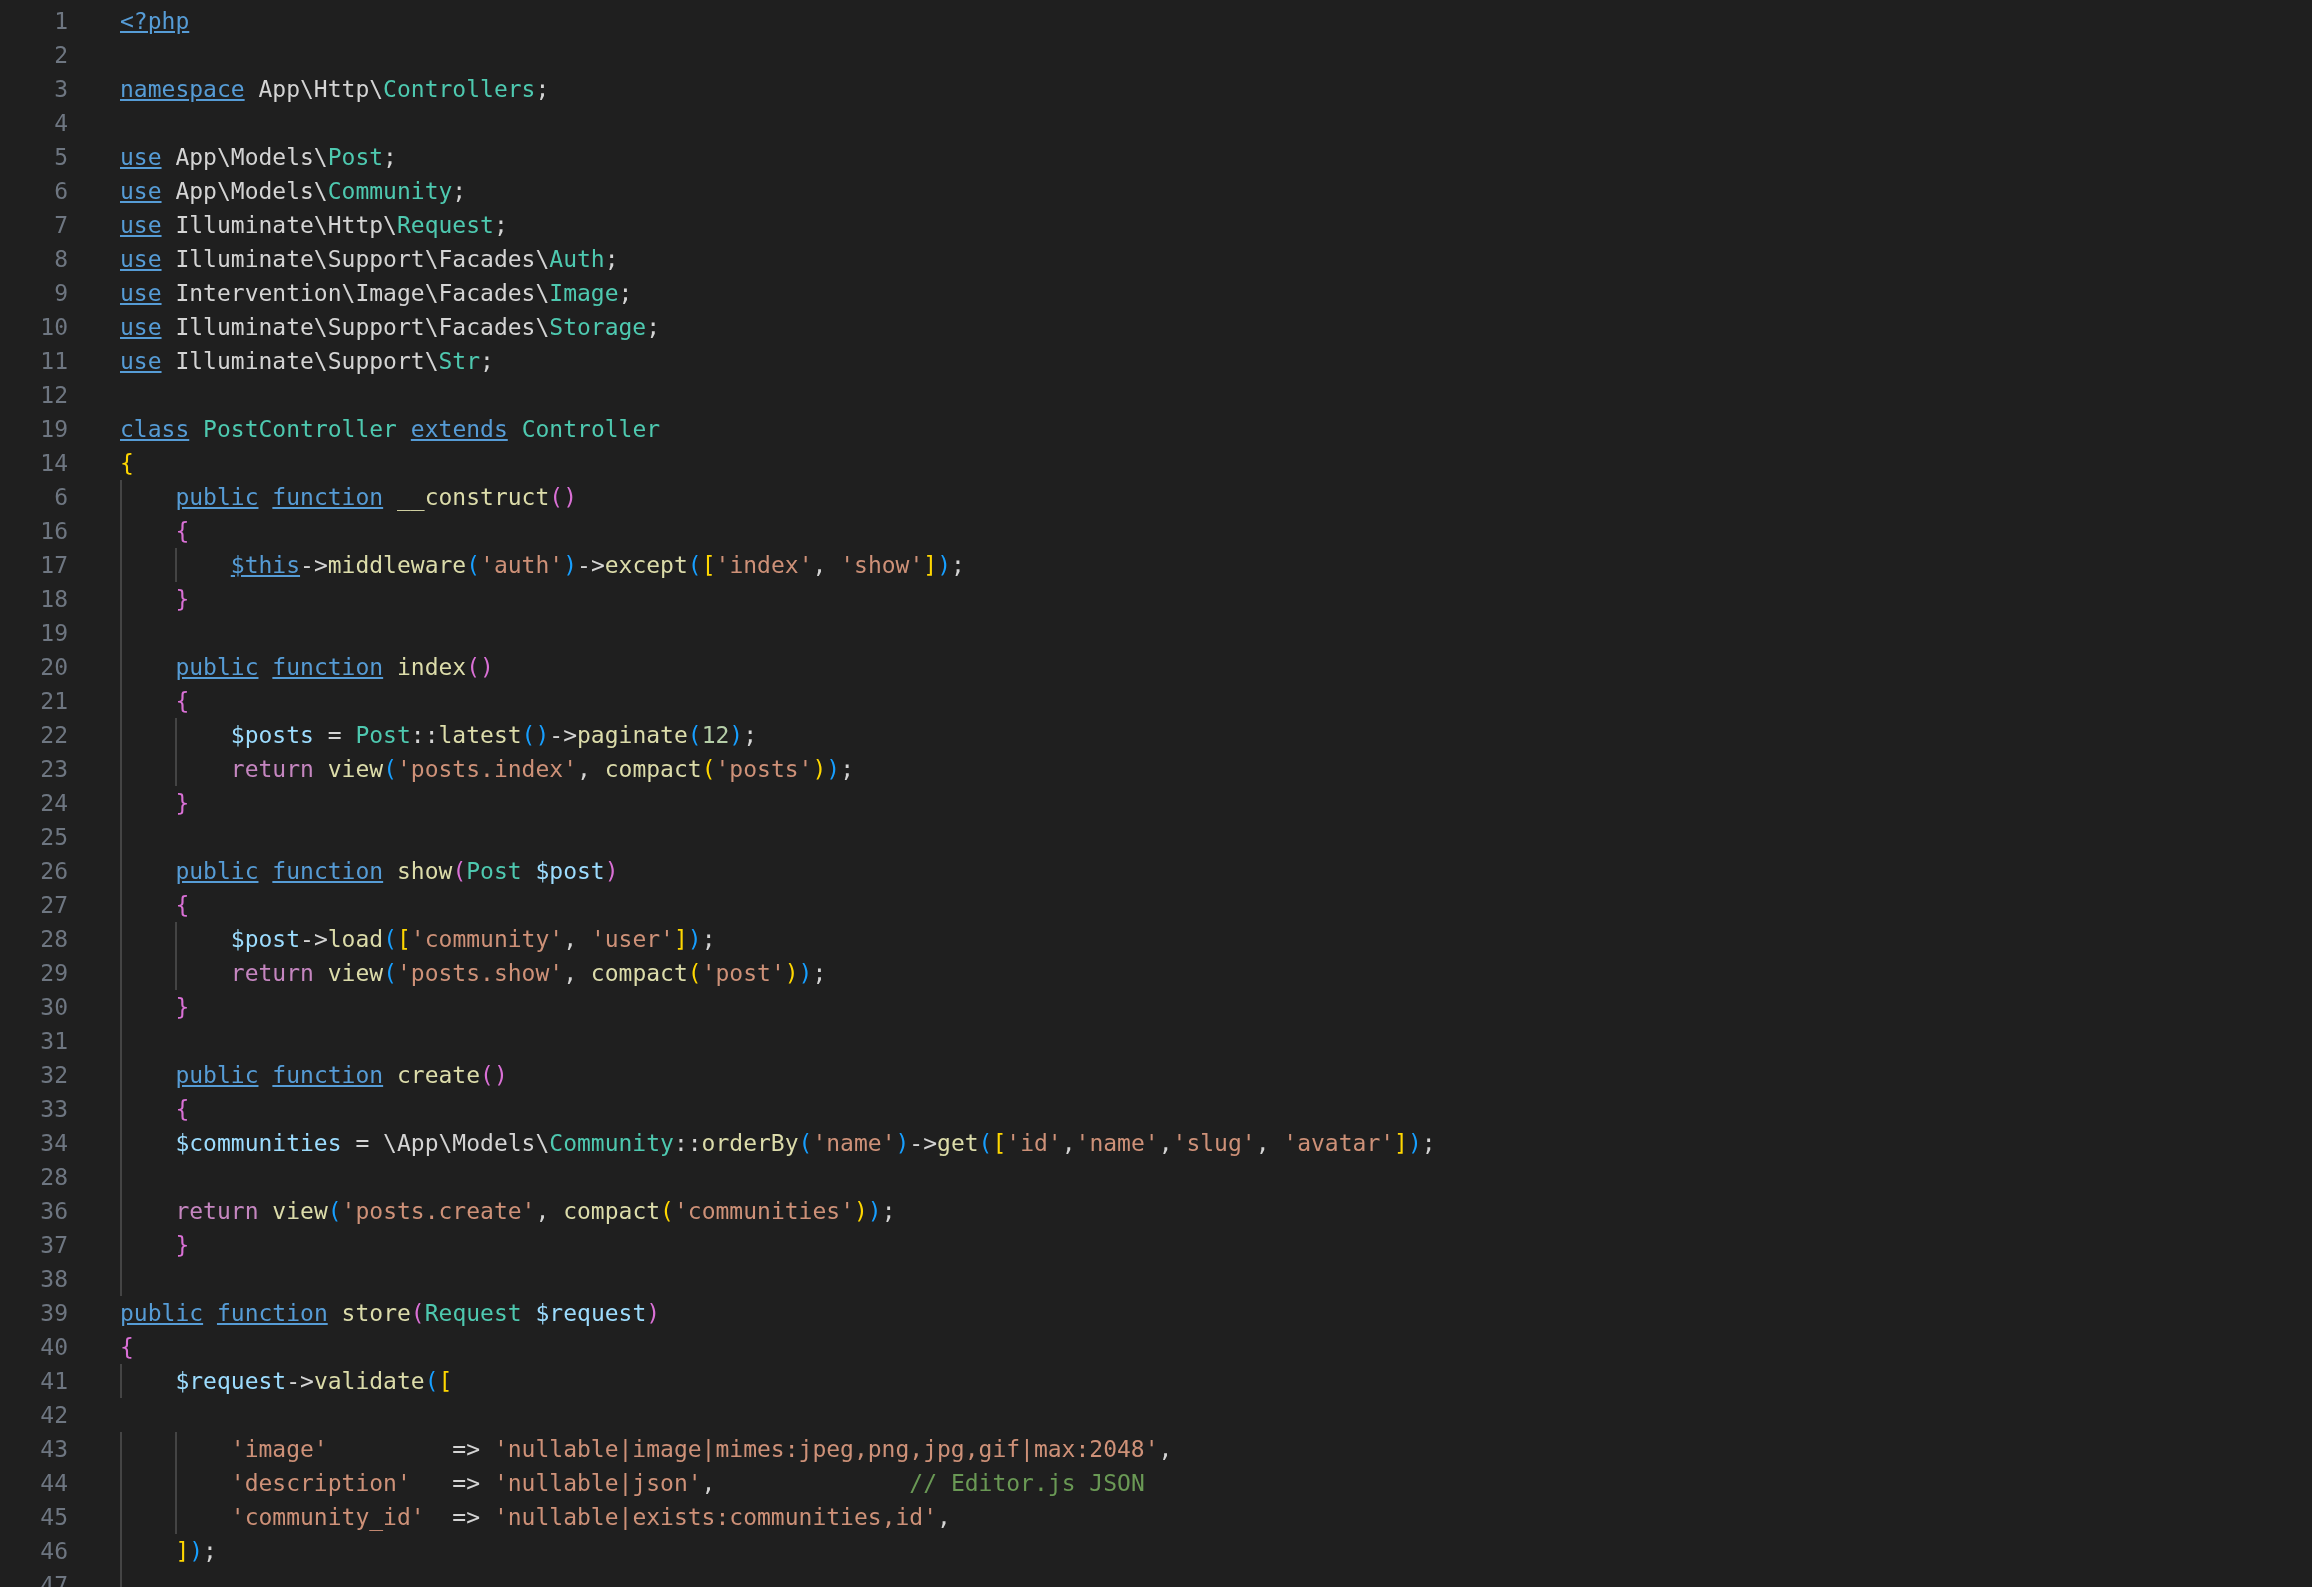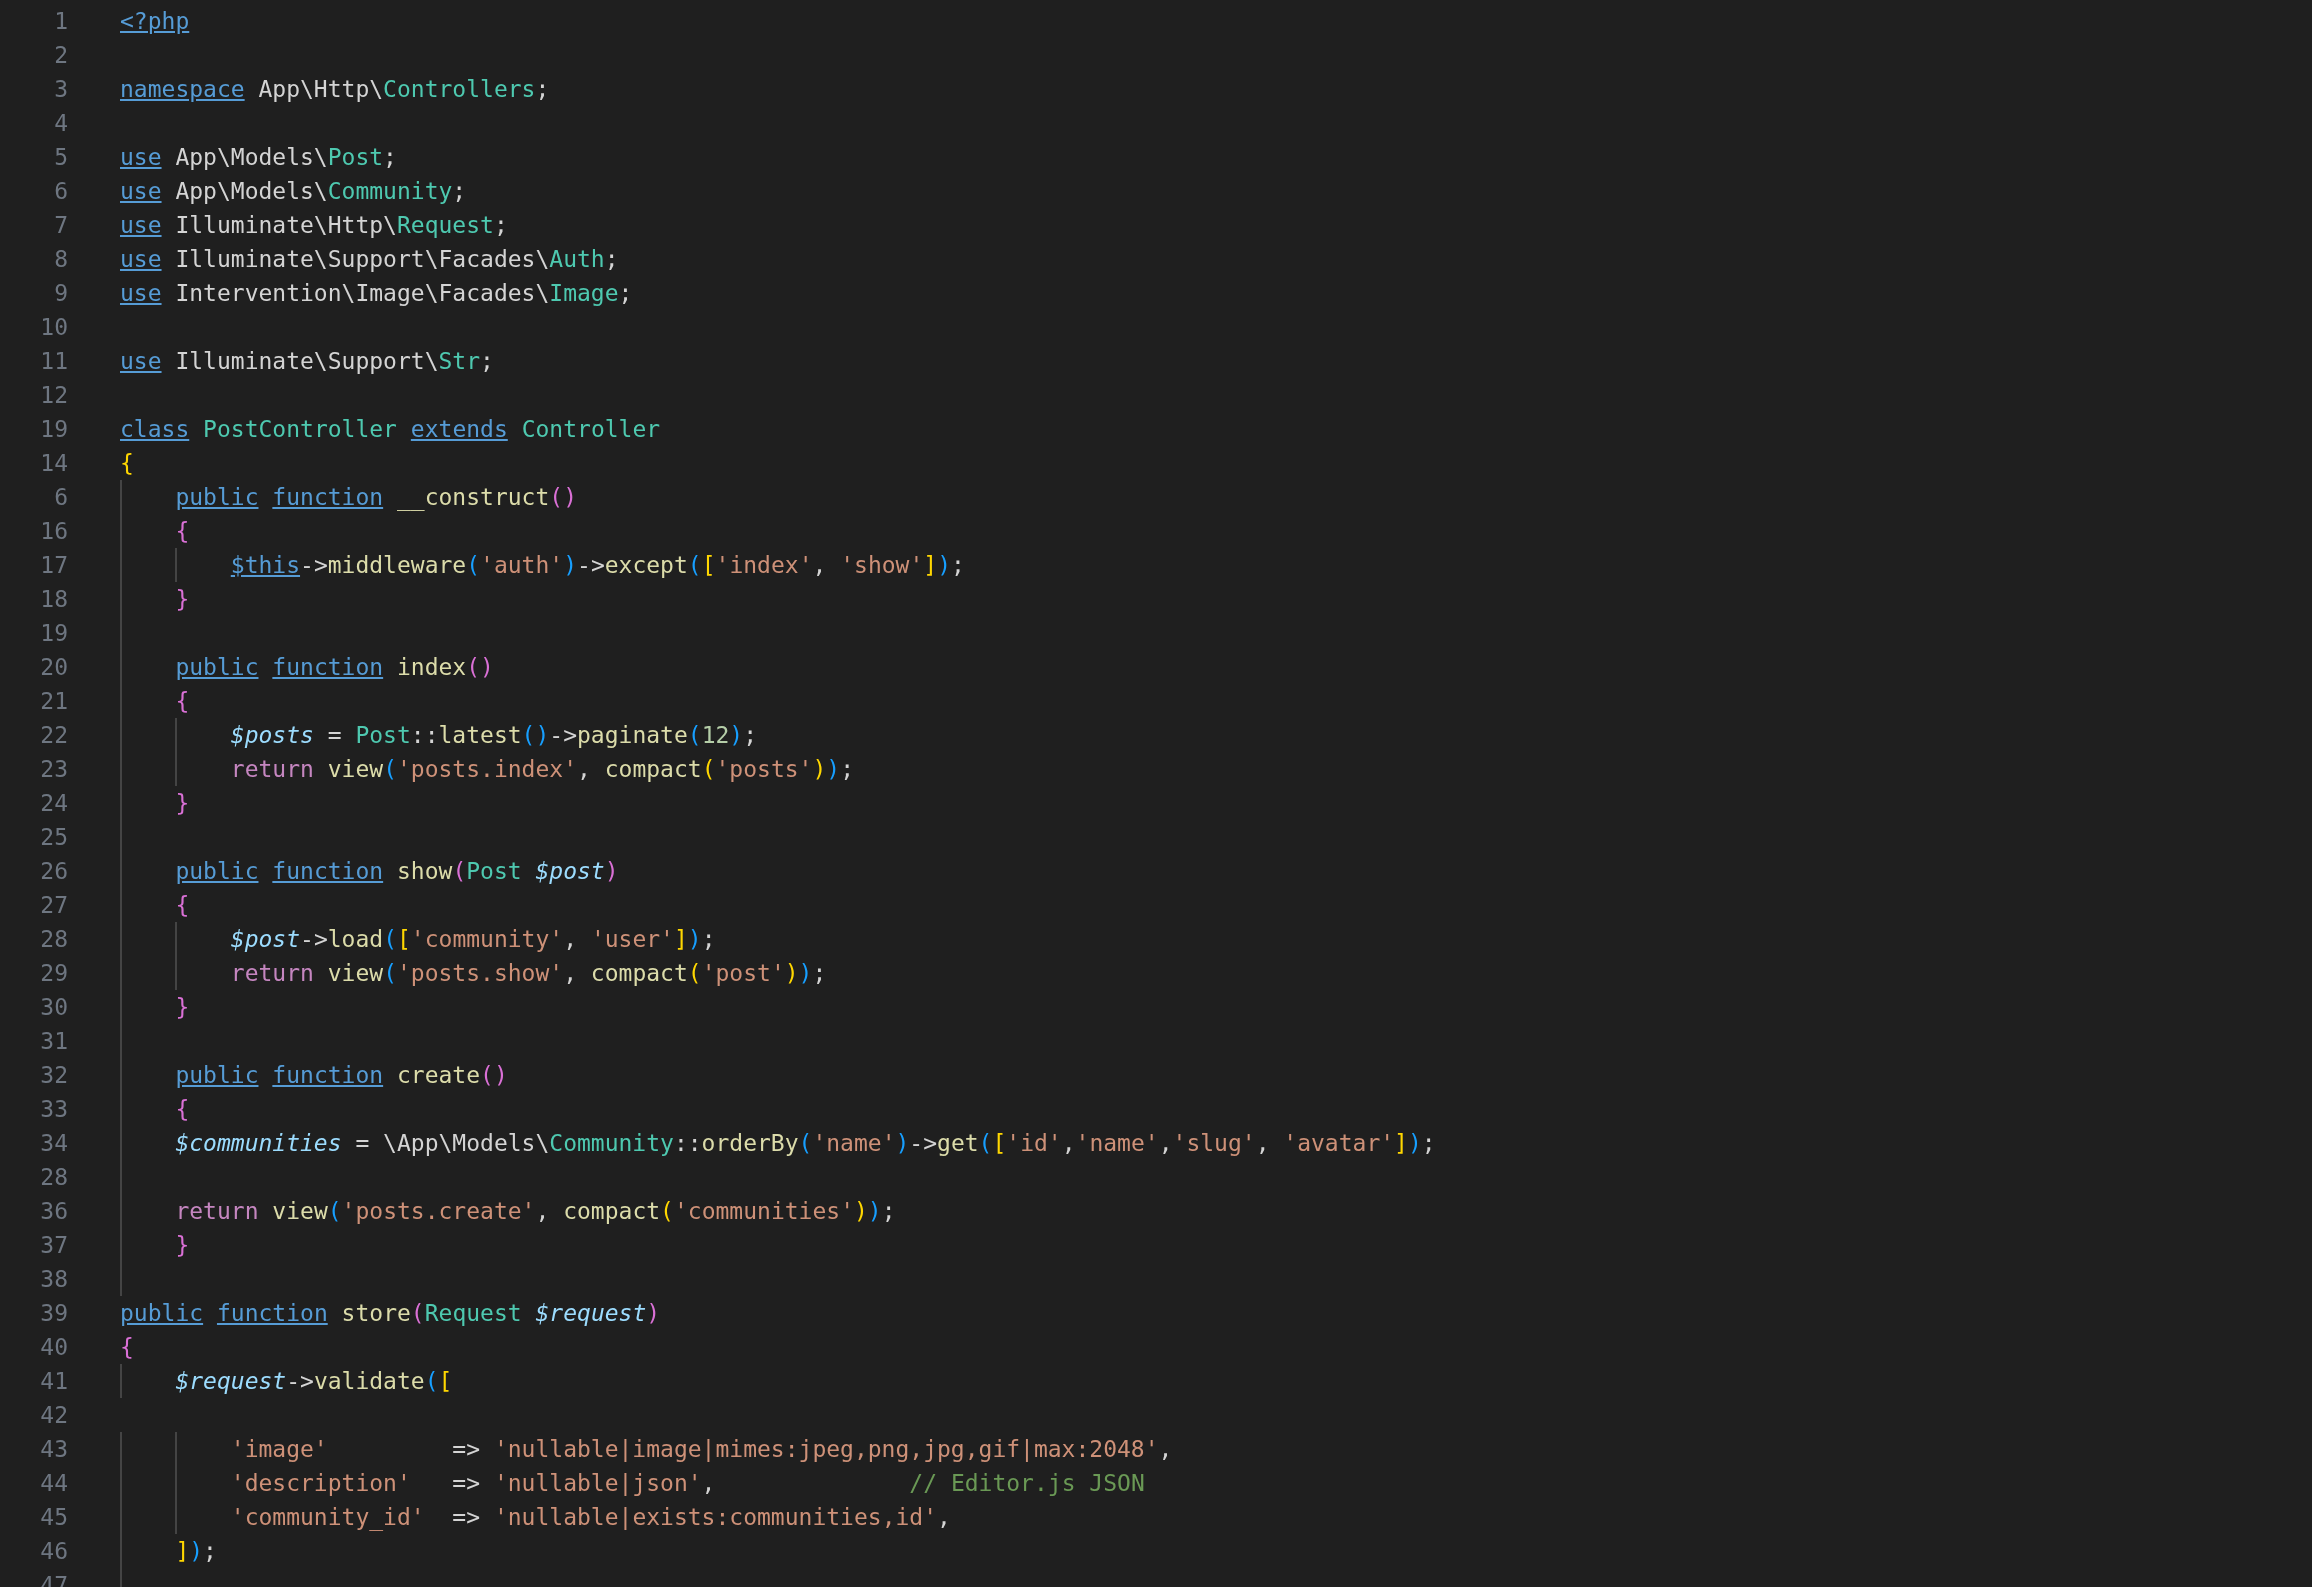--- a/index.html
+++ b/index.html
@@ -46,21 +46,21 @@
     top: 0;
     bottom: 0;
     width: 1.9px;
     background: var(--c-guide, #444444);
   }
   .tok-fg   { color: var(--c-fg); }
   .tok-kw   { color: var(--c-kw); text-decoration: underline; }
   .tok-ctrl { color: var(--c-ctrl); text-align: right; }
   .tok-type { color: var(--c-type); margin-top: 40px; }
   .tok-fn   { color: var(--c-fn); }
-  .tok-var  { color: var(--c-var); font-style: italic; }
+  .tok-var  { color: var(--c-var); }
   .tok-str  { color: var(--c-str); }
   .tok-num  { color: var(--c-num); }
   .tok-cmt  { color: var(--c-cmt); }
   .tok-b1   { color: var(--c-b1); }
   .tok-b2   { color: var(--c-b2); }
   .tok-b3   { color: var(--c-b3); }
 </style>
 </head>
 <body>
 
@@ -68,21 +68,21 @@
   <div>
       <div class="line"><span class="gutter">1</span><span class="code"><span class="tok-kw">&lt;?php</span></span></div>
       <div class="line"><span class="gutter">2</span><span class="code"></span></div>
       <div class="line"><span class="gutter">3</span><span class="code"><span class="tok-kw">namespace</span><span class="tok-fg"> App\Http\</span><span class="tok-type">Controllers</span><span class="tok-fg">;</span></span></div>
       <div class="line"><span class="gutter">4</span><span class="code"></span></div>
       <div class="line"><span class="gutter">5</span><span class="code"><span class="tok-kw">use</span><span class="tok-fg"> App\Models\</span><span class="tok-type">Post</span><span class="tok-fg">;</span></span></div>
       <div class="line"><span class="gutter">6</span><span class="code"><span class="tok-kw">use</span><span class="tok-fg"> App\Models\</span><span class="tok-type">Community</span><span class="tok-fg">;</span></span></div>
       <div class="line"><span class="gutter">7</span><span class="code"><span class="tok-kw">use</span><span class="tok-fg"> Illuminate\Http\</span><span class="tok-type">Request</span><span class="tok-fg">;</span></span></div>
       <div class="line"><span class="gutter">8</span><span class="code"><span class="tok-kw">use</span><span class="tok-fg"> Illuminate\Support\Facades\</span><span class="tok-type">Auth</span><span class="tok-fg">;</span></span></div>
       <div class="line"><span class="gutter">9</span><span class="code"><span class="tok-kw">use</span><span class="tok-fg"> Intervention\Image\Facades\</span><span class="tok-type">Image</span><span class="tok-fg">;</span></span></div>
-      <div class="line"><span class="gutter">10</span></div>
+      <div class="line"><span class="gutter">10</span><span class="code"><span class="tok-kw">use</span><span class="tok-fg"> Illuminate\Support\Facades\</span><span class="tok-type">Storage</span><span class="tok-fg">;</span></span></div>
       <div class="line"><span class="gutter">11</span><span class="code"><span class="tok-kw">use</span><span class="tok-fg"> Illuminate\Support\</span><span class="tok-type">Str</span><span class="tok-fg">;</span></span></div>
       <div class="line"><span class="gutter">12</span><span class="code"></span></div>
       <div class="line"><span class="gutter">19</span><span class="code"><span class="tok-kw">class</span><span class="tok-fg"> </span><span class="tok-type">PostController</span><span class="tok-fg"> </span><span class="tok-kw">extends</span><span class="tok-fg"> </span><span class="tok-type">Controller</span></span></div>
       <div class="line"><span class="gutter">14</span><span class="code"><span class="tok-b1">{</span></span></div>
       <div class="line"><span class="gutter">6</span><span class="code"><span class="guide" style="left: 0ch;"></span><span class="tok-fg">    </span><span class="tok-kw">public</span><span class="tok-fg"> </span><span class="tok-kw">function</span><span class="tok-fg"> </span><span class="tok-fn">__construct</span><span class="tok-b2">()</span></span></div>
       <div class="line"><span class="gutter">16</span><span class="code"><span class="guide" style="left: 0ch;"></span><span class="tok-fg">    </span><span class="tok-b2">{</span></span></div>
       <div class="line"><span class="gutter">17</span><span class="code"><span class="guide" style="left: 0ch;"></span><span class="guide" style="left: 4ch;"></span><span class="tok-fg">        </span><span class="tok-kw">$this</span><span class="tok-fg">-&gt;</span><span class="tok-fn">middleware</span><span class="tok-b3">(</span><span class="tok-str">'auth'</span><span class="tok-b3">)</span><span class="tok-fg">-&gt;</span><span class="tok-fn">except</span><span class="tok-b3">(</span><span class="tok-b1">[</span><span class="tok-str">'index'</span><span class="tok-fg">, </span><span class="tok-str">'show'</span><span class="tok-b1">]</span><span class="tok-b3">)</span><span class="tok-fg">;</span></span></div>
       <div class="line"><span class="gutter">18</span><span class="code"><span class="guide" style="left: 0ch;"></span><span class="tok-fg">    </span><span class="tok-b2">}</span></span></div>
       <div class="line"><span class="gutter">19</span><span class="code"><span class="guide" style="left: 0ch;"></span></span></div>
       <div class="line"><span class="gutter">20</span><span class="code"><span class="guide" style="left: 0ch;"></span><span class="tok-fg">    </span><span class="tok-kw">public</span><span class="tok-fg"> </span><span class="tok-kw">function</span><span class="tok-fg"> </span><span class="tok-fn">index</span><span class="tok-b2">()</span></span></div>

